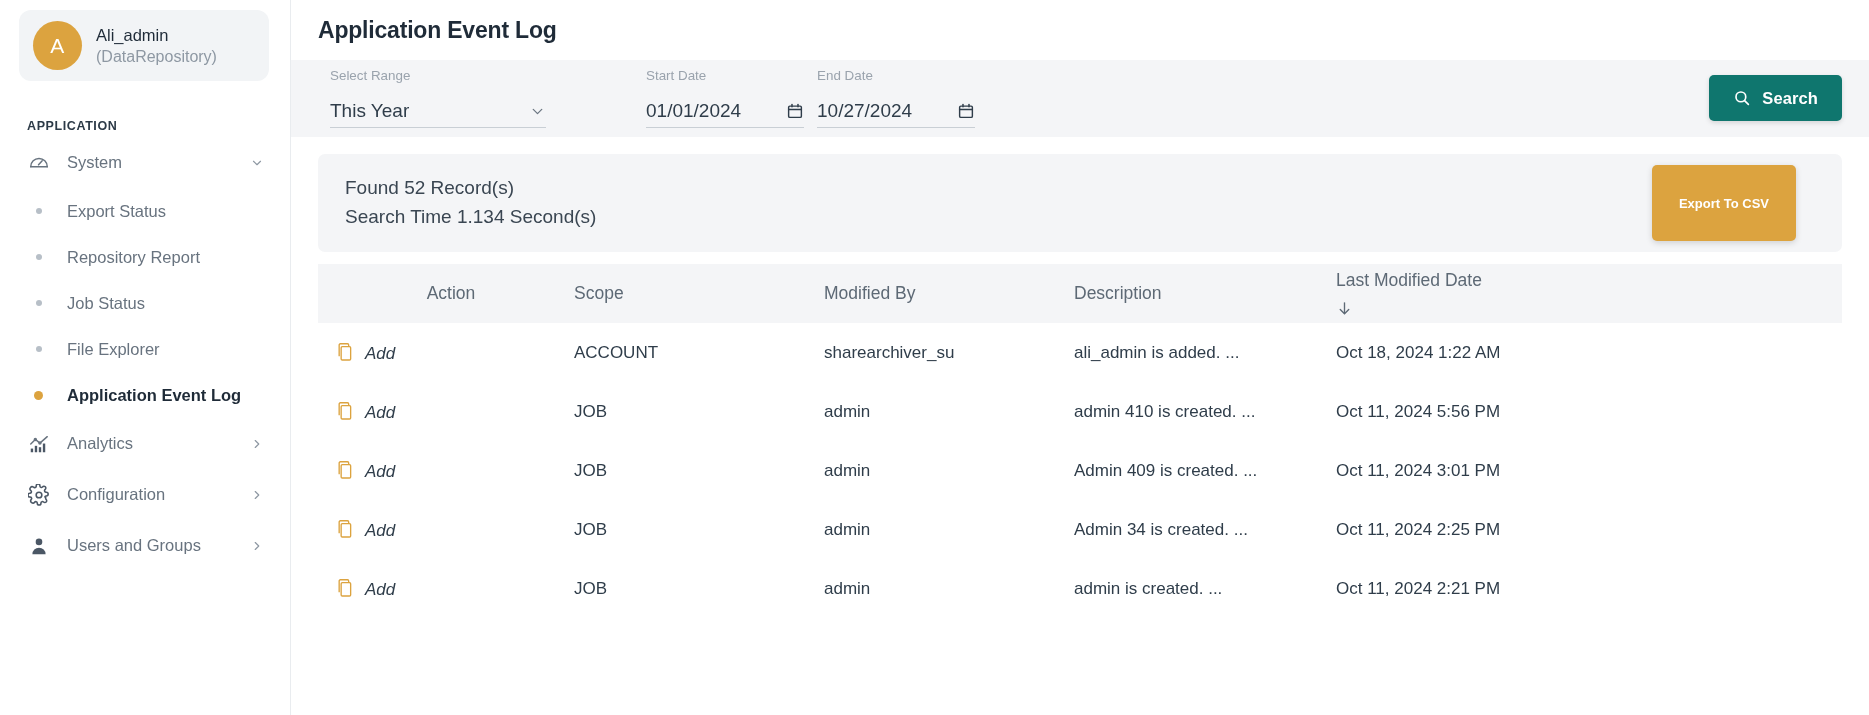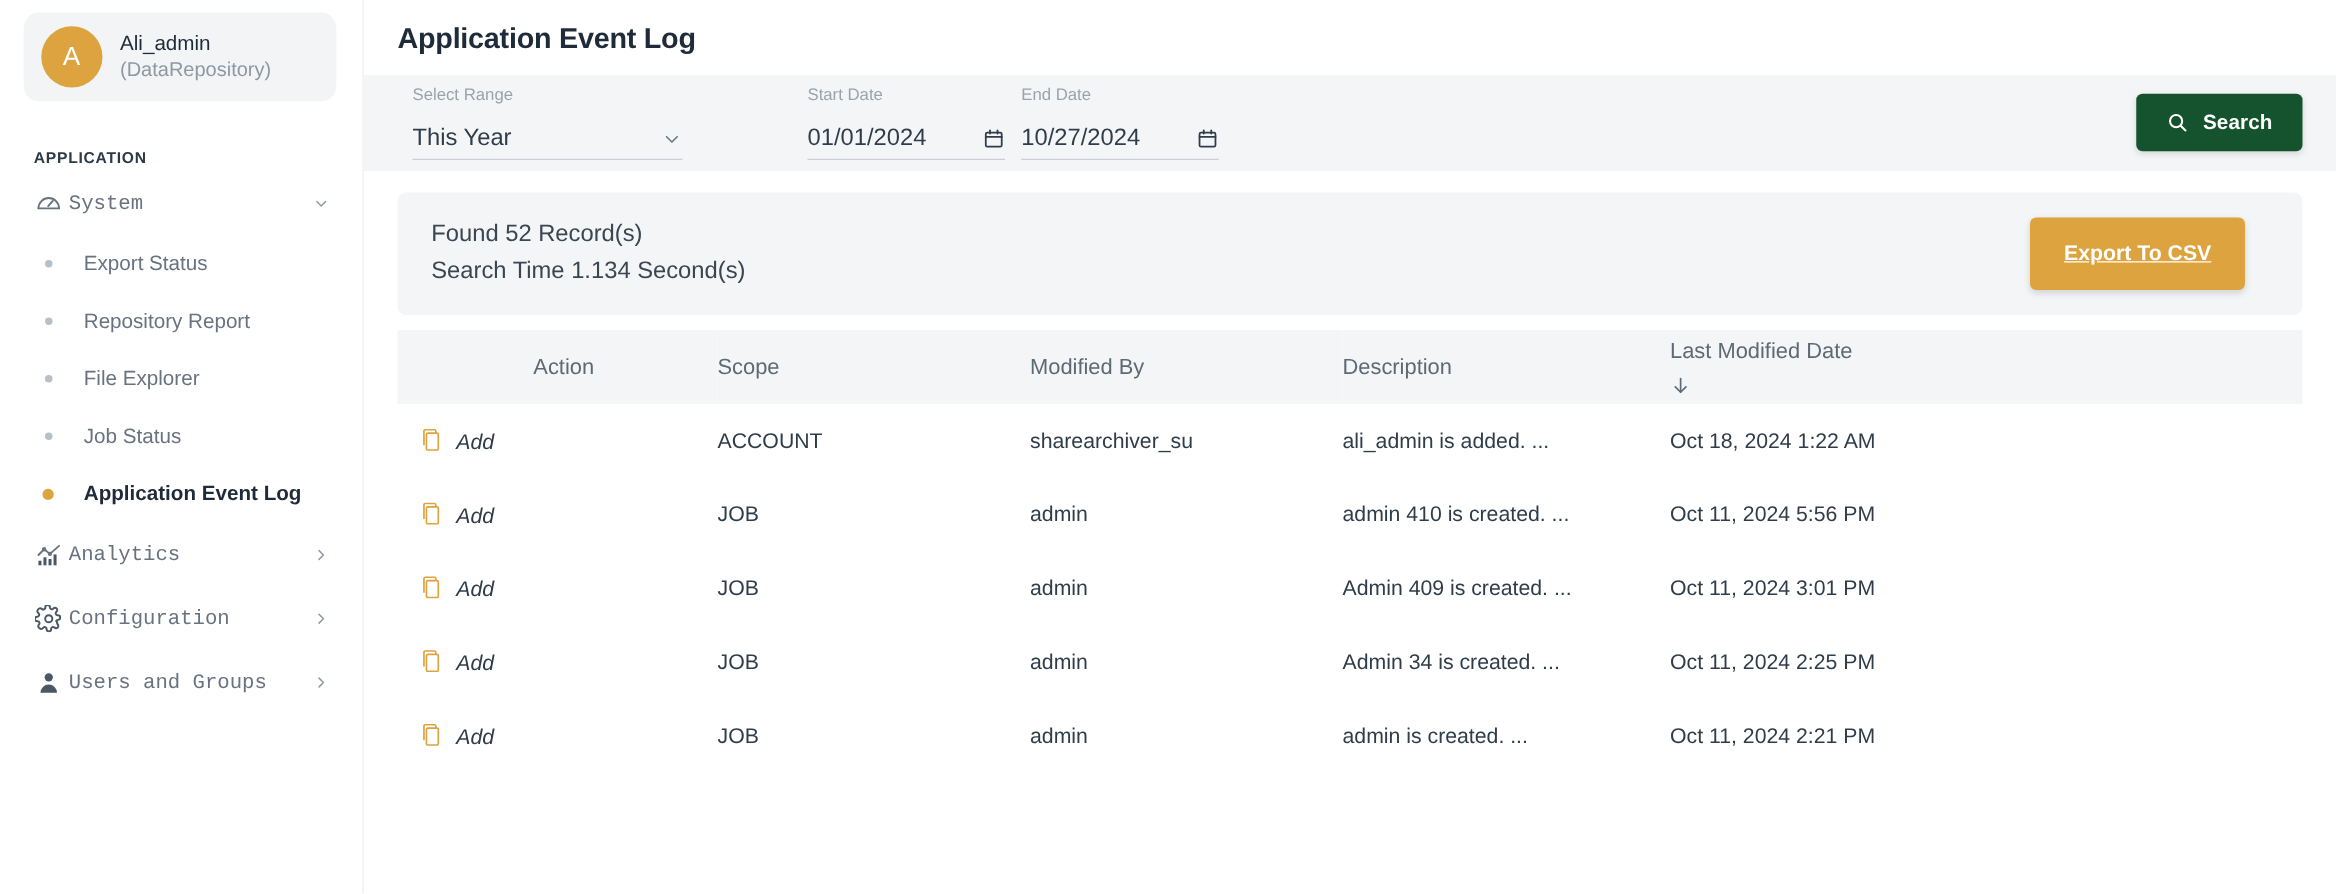--- a/index.html
+++ b/index.html
@@ -69,24 +69,23 @@
     font-weight: 700;
     letter-spacing: .6px;
     color: #2c3a47;
   }
 
   .nav-item {
     display: flex;
     align-items: center;
     height: 51px;
     padding: 0 16px 0 17px;
-    gap: 5px;
+    gap: 17px;
     cursor: pointer;
     border-radius: 8px;
-    font-family: Liberation Mono, monospace;
   }
   .nav-item .label {
     font-size: 16.5px;
     color: #68737f;
     flex: 1;
     white-space: nowrap;
   }
   .nav-icon {
     width: 23px;
     height: 23px;
@@ -203,21 +202,21 @@
   .date-field .field-control { justify-content: space-between; }
   .gap-a { width: 96px; }
   .gap-b { width: 9px; }
 
   .cal-icon { color: #2f3d4a; display:flex; }
   .sel-chev { color: #6b7682; display:flex; }
 
   .spacer { flex: 1; }
 
   .btn-search {
-    background: #14532d;
+    background: #0f766e;
     color: #ffffff;
     border: none;
     border-radius: 5px;
     height: 46px;
     padding: 0 24px;
     font-size: 16.5px;
     font-weight: 700;
     display: flex;
     align-items: center;
     gap: 11px;
@@ -240,28 +239,27 @@
   .results-text { line-height: 1.52; }
   .results-text div {
     font-size: 19px;
     color: #3a4652;
   }
   .btn-export {
     background: #dca33f;
     color: #ffffff;
     border: none;
     border-radius: 5px;
-    height: 58px;
+    height: 76px;
     padding: 0 27px;
-    font-size: 17px;
+    font-size: 13px;
     font-weight: 700;
     cursor: pointer;
     box-shadow: 0 2px 6px rgba(0,0,0,.15);
     white-space: nowrap;
-    text-decoration: underline;
   }
 
   .table-wrap { margin: 12px 27px 0 27px; }
   table { width: 100%; border-collapse: collapse; table-layout: fixed; }
   thead tr { background: #f4f5f7; height: 59px; }
   thead th {
     text-align: left;
     font-size: 17.5px;
     font-weight: 400;
     color: #5d6975;
@@ -332,28 +330,28 @@
       <span class="sub-dot">
           <i></i>
         </span>
       <span class="label">Repository Report</span>
     </div>
 
     <div class="sub-item">
       <span class="sub-dot">
           <i></i>
         </span>
-      <span class="label">File Explorer</span>
+      <span class="label">Job Status</span>
     </div>
 
     <div class="sub-item">
       <span class="sub-dot">
           <i></i>
         </span>
-      <span class="label">Job Status</span>
+      <span class="label">File Explorer</span>
     </div>
 
     <div class="sub-item active">
       <span class="sub-dot">
           <i></i>
         </span>
       <span class="label">Application Event Log</span>
     </div>
 
     <div class="nav-item">

